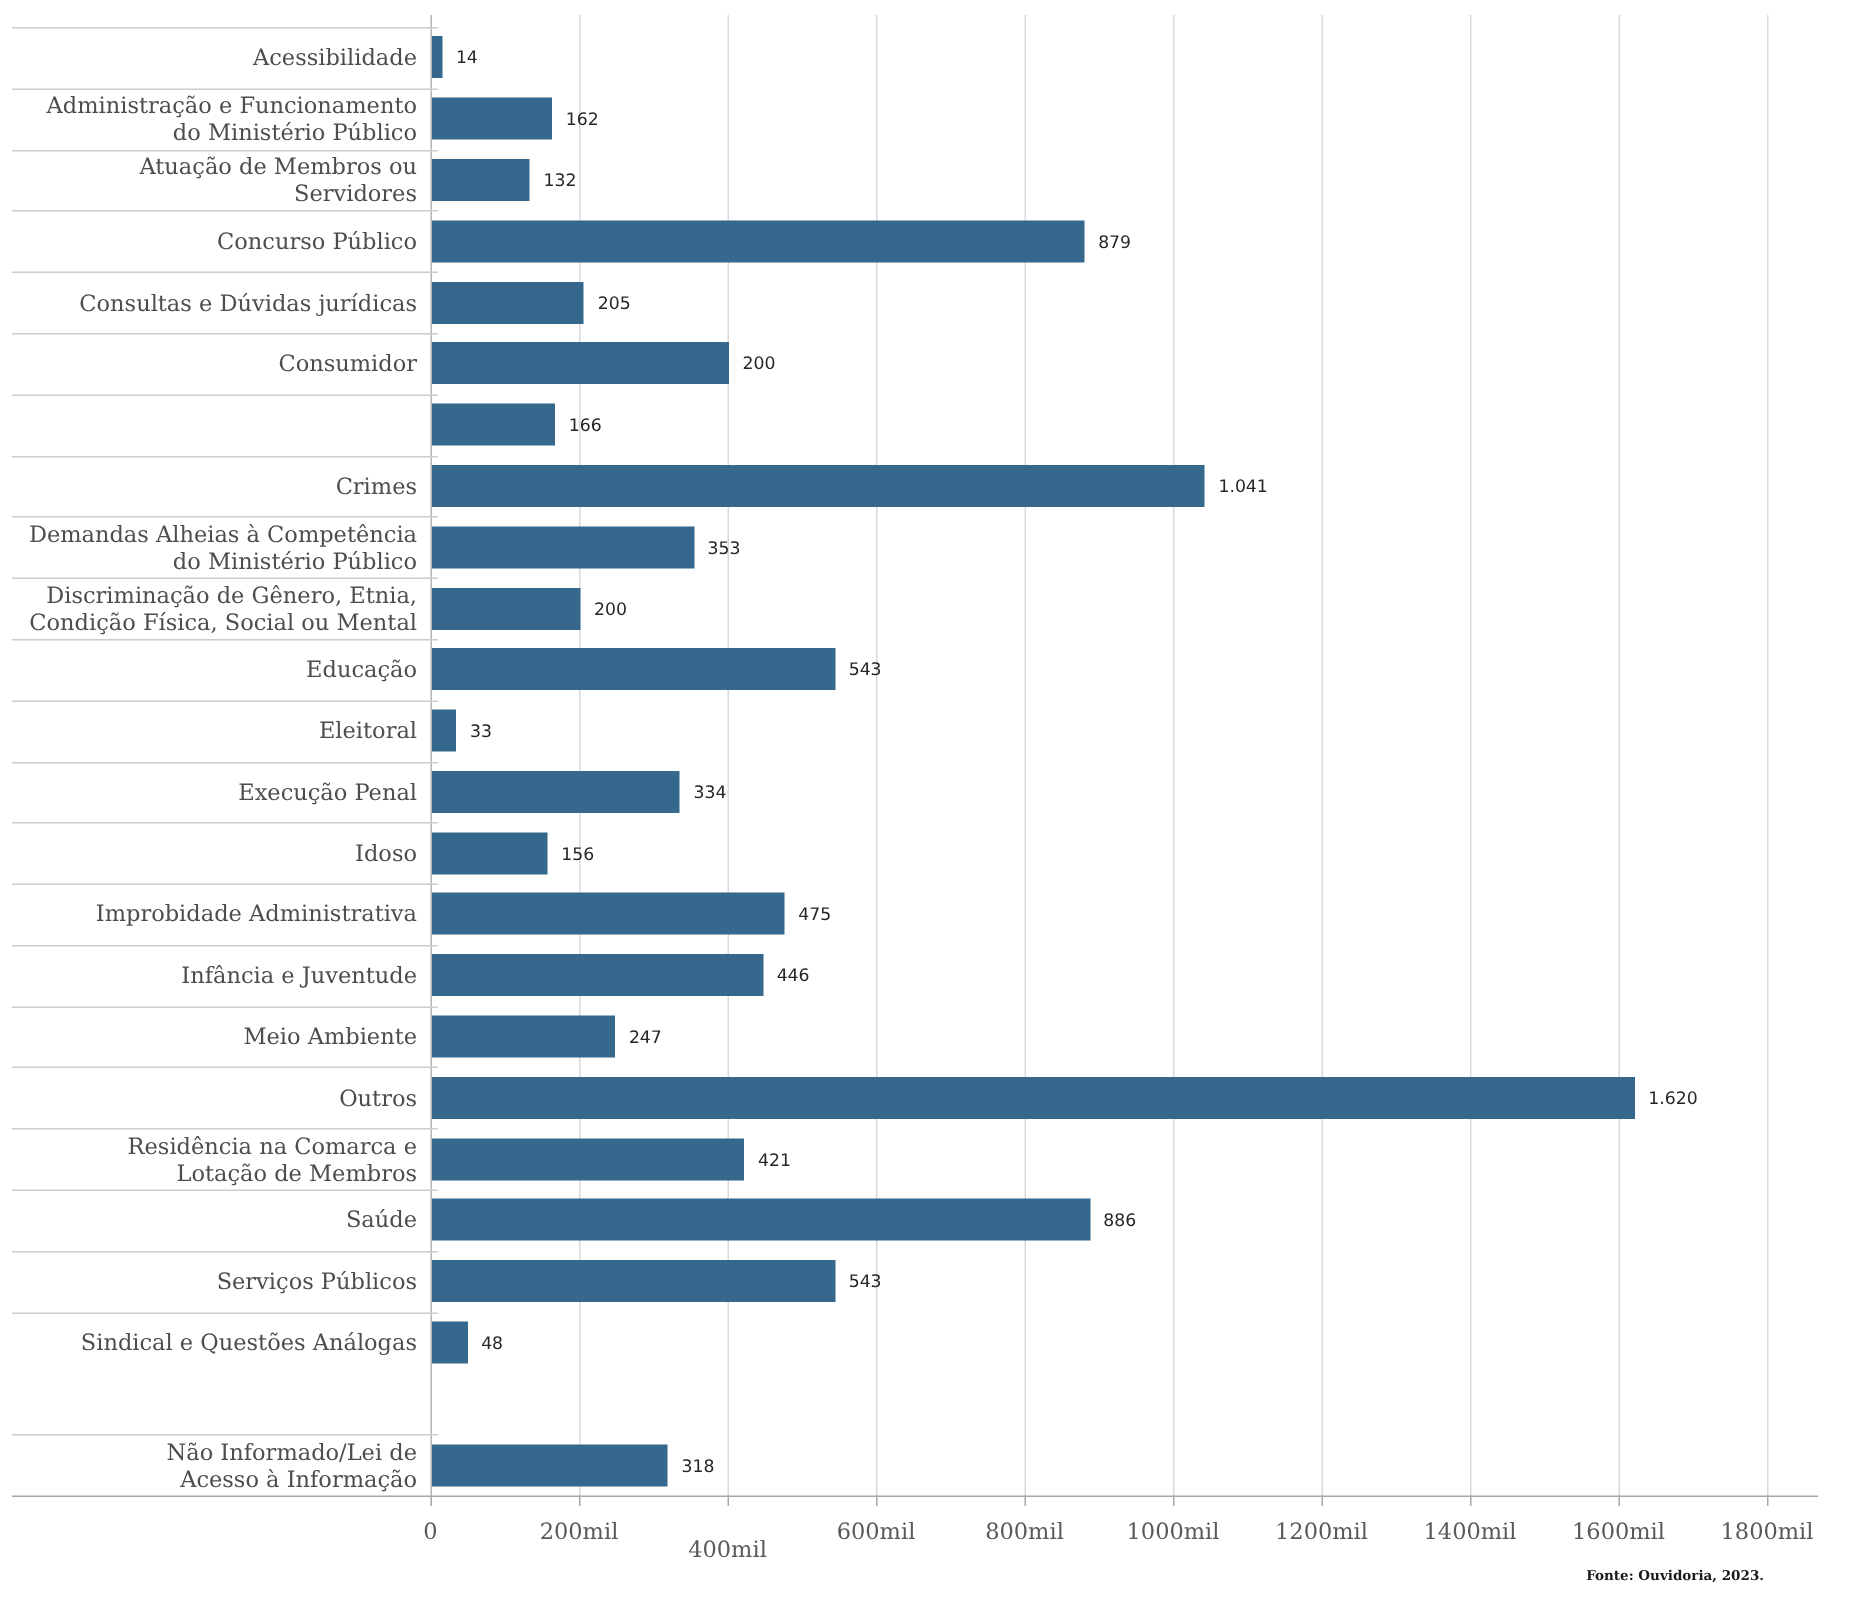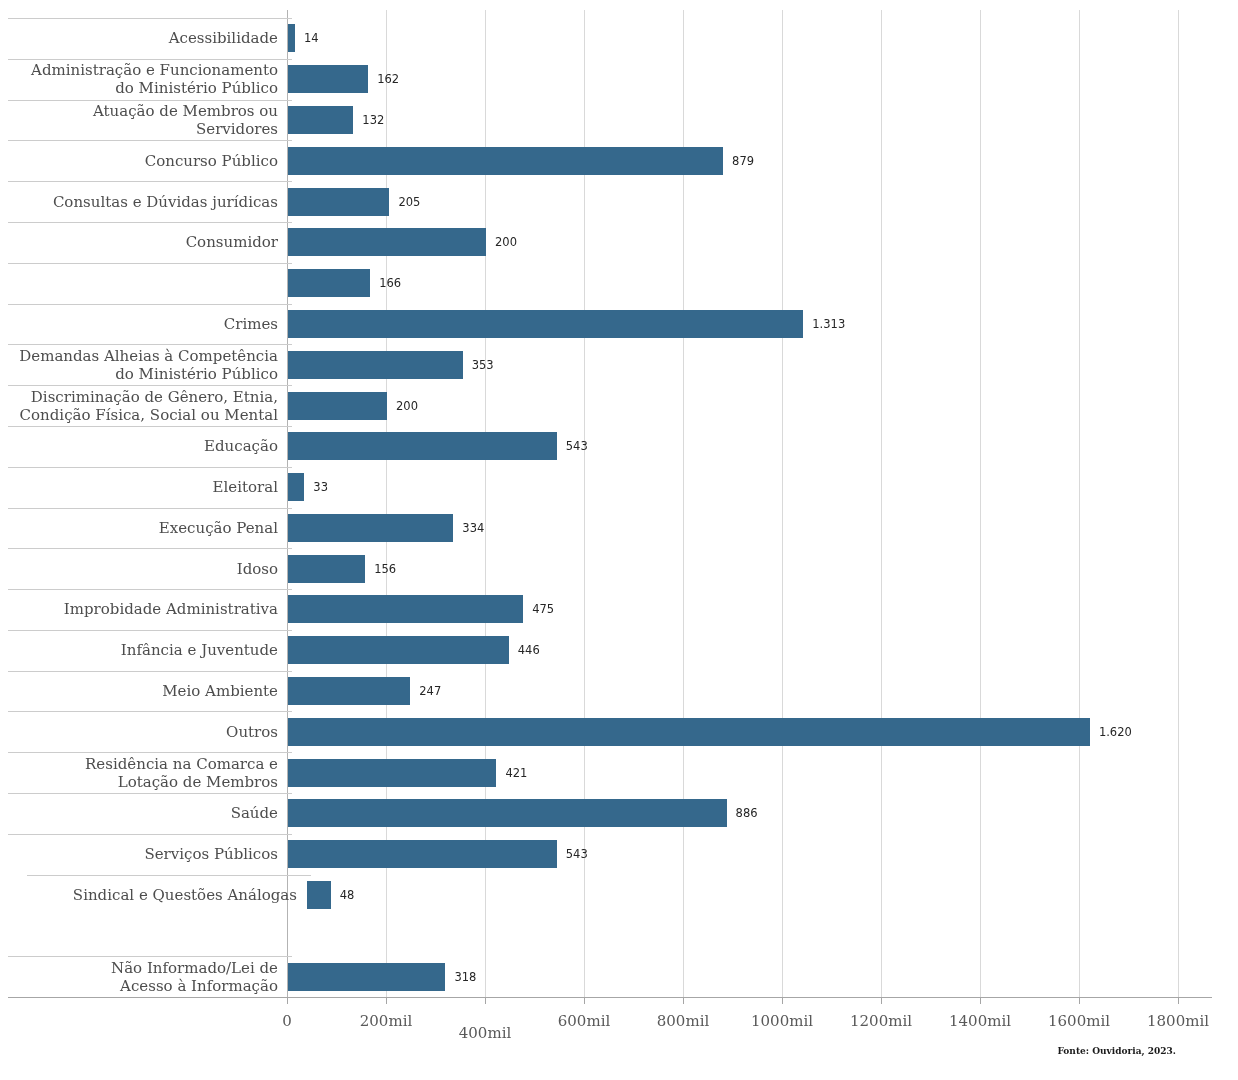--- a/index.html
+++ b/index.html
@@ -98,21 +98,21 @@
       </div>
       <div class="row" style="top: 262.75px; height: 40.7917px;">
         <div class="row-sep"></div>
         <div class="bar" style="width: 82.17px; top: 6.39583px; background: rgb(53, 104, 140);"></div>
         <div class="value-label" style="left: 379.17px; top: 6.39583px;">166</div>
       </div>
       <div class="row" style="top: 303.542px; height: 40.7917px;">
         <div class="row-sep"></div>
         <div class="cat-label">Crimes</div>
         <div class="bar" style="width: 515.295px; top: 6.39583px; background: rgb(53, 104, 140);"></div>
-        <div class="value-label" style="left: 812.295px; top: 6.39583px;">1.313</div>
+        <div class="value-label" style="left: 812.295px; top: 6.39583px;">1.041</div>
       </div>
       <div class="row" style="top: 344.333px; height: 40.7917px;">
         <div class="row-sep"></div>
         <div class="cat-label">Demandas Alheias à Competência
 do Ministério Público</div>
         <div class="bar" style="width: 174.735px; top: 6.39583px; background: rgb(53, 104, 140);"></div>
         <div class="value-label" style="left: 471.735px; top: 6.39583px;">353</div>
       </div>
       <div class="row" style="top: 385.125px; height: 40.7917px;">
         <div class="row-sep"></div>
@@ -181,21 +181,21 @@
         <div class="cat-label">Saúde</div>
         <div class="bar" style="width: 438.57px; top: 6.39583px; background: rgb(53, 104, 140);"></div>
         <div class="value-label" style="left: 735.57px; top: 6.39583px;">886</div>
       </div>
       <div class="row" style="top: 833.833px; height: 40.7917px;">
         <div class="row-sep"></div>
         <div class="cat-label">Serviços Públicos</div>
         <div class="bar" style="width: 268.785px; top: 6.39583px; background: rgb(53, 104, 140);"></div>
         <div class="value-label" style="left: 565.785px; top: 6.39583px;">543</div>
       </div>
-      <div class="row" style="top: 874.625px; height: 40.7917px; margin-left: 19px;">
+      <div class="row" style="top: 874.625px; height: 40.7917px;">
         <div class="row-sep"></div>
         <div class="cat-label">Sindical e Questões Análogas</div>
         <div class="bar" style="width: 23.76px; top: 6.39583px; background: rgb(53, 104, 140);"></div>
         <div class="value-label" style="left: 320.76px; top: 6.39583px;">48</div>
       </div>
       <div class="row" style="top: 956.208px; height: 40.7917px;">
         <div class="row-sep"></div>
         <div class="cat-label">Não Informado/Lei de
 Acesso à Informação</div>
         <div class="bar" style="width: 157.41px; top: 6.39583px; background: rgb(53, 104, 140);"></div>

